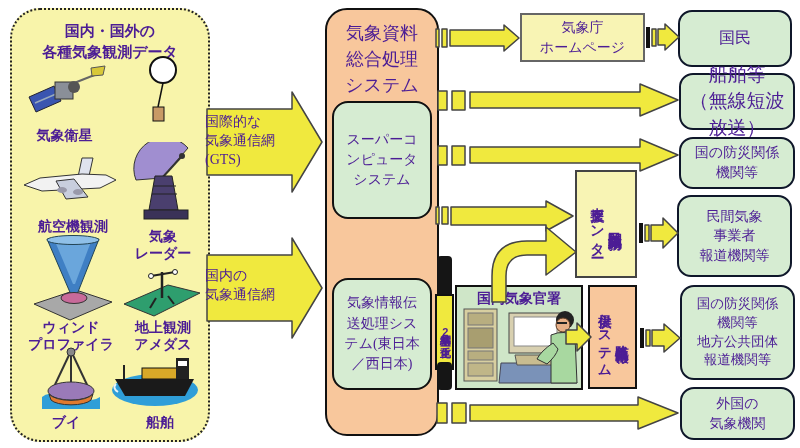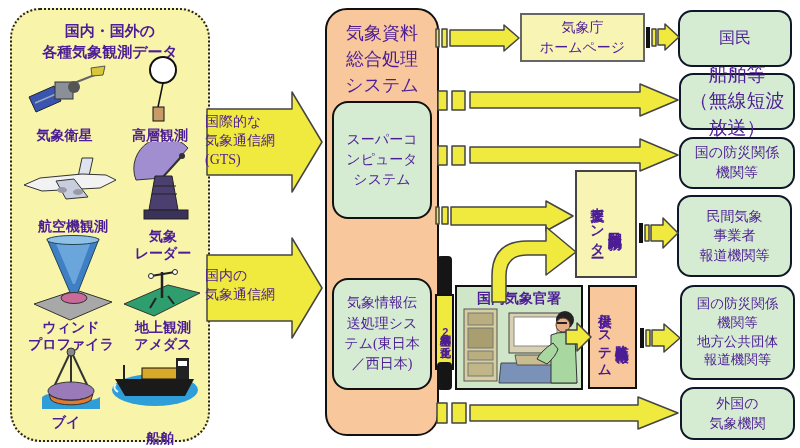--- a/index.html
+++ b/index.html
@@ -52,21 +52,20 @@
       <circle cx="47" cy="22" r="6" fill="#555"></circle>
     </svg>
 
     <svg class="ic" style="left:128px;top:45px" width="46" height="70" viewBox="0 0 46 70">
       <circle cx="23" cy="15" r="13" fill="#fff" stroke="#111" stroke-width="2"></circle>
       <line x1="23" y1="28" x2="18" y2="52" stroke="#111" stroke-width="1.5"></line>
       <rect x="13" y="52" width="11" height="14" fill="#c89a66" stroke="#111"></rect>
     </svg>
 
     <div class="plabel" style="left:0;top:117px;width:105px">気象衛星</div>
-    <div class="plabel" style="left:100px;top:117px;width:96px">高層観測</div>
 
     <svg class="ic" style="left:8px;top:140px" width="100" height="60" viewBox="0 0 100 60">
       <polygon points="62,8 73,8 69,26 58,27" fill="#dfe3ee" stroke="#333"></polygon>
       <polygon points="4,35 20,28 62,24 86,25 96,30 80,38 22,41" fill="#f2f2f2" stroke="#333"></polygon>
       <polygon points="36,31 54,29 68,47 46,49" fill="#c8cede" stroke="#333"></polygon>
       <ellipse cx="42" cy="40" rx="5" ry="3" fill="#99a"></ellipse>
       <ellipse cx="58" cy="42" rx="5" ry="3" fill="#99a"></ellipse>
     </svg>
 
     <svg class="ic" style="left:118px;top:132px" width="74" height="82" viewBox="0 0 74 82">
@@ -120,21 +119,21 @@
       <ellipse cx="45" cy="42" rx="43" ry="16" fill="#2f9ed8"></ellipse>
       <rect x="32" y="20" width="36" height="11" fill="#d8a828" stroke="#111"></rect>
       <rect x="66" y="10" width="13" height="21" fill="#222"></rect>
       <rect x="68" y="13" width="9" height="5" fill="#fff"></rect>
       <line x1="14" y1="17" x2="14" y2="32" stroke="#222" stroke-width="2"></line>
       <polygon points="5,31 84,31 75,48 15,48" fill="#1a1a1a"></polygon>
       <path d="M6,36 q-4,4 2,8" stroke="#e8f4fb" stroke-width="2" fill="none"></path>
     </svg>
 
     <div class="plabel" style="left:10px;top:404px;width:88px">ブイ</div>
-    <div class="plabel" style="left:104px;top:420px;width:88px">船舶</div>
+    <div class="plabel" style="left:104px;top:404px;width:88px">船舶</div>
   </div>
 
   <div class="abs cosmets z2">
     <div class="abs cos-title ml">気象資料
 総合処理
 システム
 (COSMETS)</div>
     <div class="abs greenbox ctr ml" style="left:5px;top:91px;width:96px;height:114px">スーパーコ
 ンピュータ
 システム</div>

